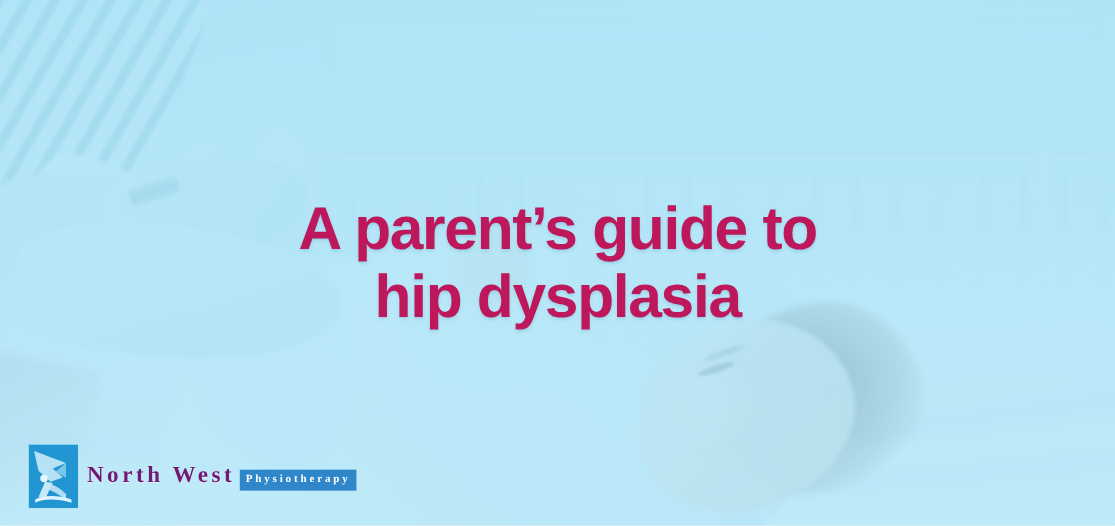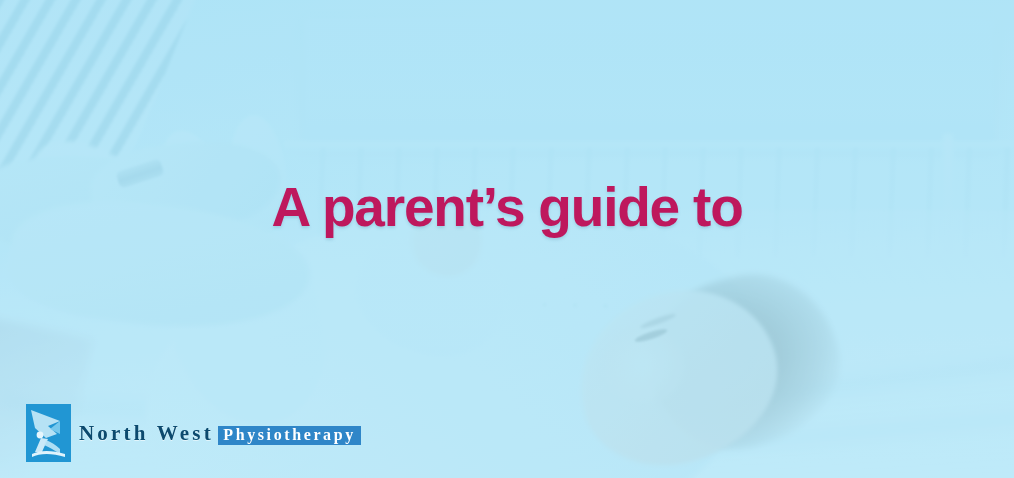--- a/index.html
+++ b/index.html
@@ -317,32 +317,32 @@
     width:45px; height:58px;
     display:block;
   }
   .logo-text { display:block; }
   .logo-top {
     font-family:"Liberation Serif", serif;
     font-weight:700;
     font-size:21px;
     line-height:23px;
     letter-spacing:3.2px;
-    color:#0c4a6e;
+    color:#701a75;
     text-shadow:0 1px 0 rgba(255,255,255,0.55);
     white-space:nowrap;
   }
   .logo-bottom {
     display:inline-block;
     margin-top:3px;
     padding:1px 5px 2px 5px;
     background:#2f86c8;
     font-family:"Liberation Serif", serif;
     font-weight:700;
-    font-size:16px;
+    font-size:10px;
     line-height:16px;
     letter-spacing:2.6px;
     color:#ffffff;
     white-space:nowrap;
   }
 </style>
 </head>
 <body>
 
 <div class="banner">
@@ -383,20 +383,21 @@
     <div class="bracelet"></div>
 
     <div class="drape"></div>
 
     <div class="tint"></div>
     <div class="tint-2"></div>
   </div>
 
   <div class="title-wrap">
     <span class="title-line">A parent’s guide to</span>
+    <span class="title-line">hip dysplasia</span>
   </div>
 
   <div class="logo">
     <svg class="logo-mark" viewBox="0 0 45 58" aria-hidden="true">
       <rect x="0" y="0" width="45" height="58" fill="#2196d3"></rect>
       <path d="M5 6 L34 17 L22 22 L31 30 L20 34 L9 24 Z" fill="#bfe6f7" opacity="0.95"></path>
       <path d="M34 17 L34 30 L24 25 Z" fill="#7fcdf0" opacity="0.9"></path>
       <circle cx="14" cy="31" r="3.4" fill="#e6f6fd"></circle>
       <path d="M15 34 C13 39, 11 43, 9 48 L16 48 C18 43, 20 39, 22 35 Z" fill="#d9f0fb" opacity="0.92"></path>
       <path d="M20 36 C25 38, 30 41, 34 45 L34 50 C28 46, 23 43, 18 41 Z" fill="#bfe6f7" opacity="0.9"></path>

